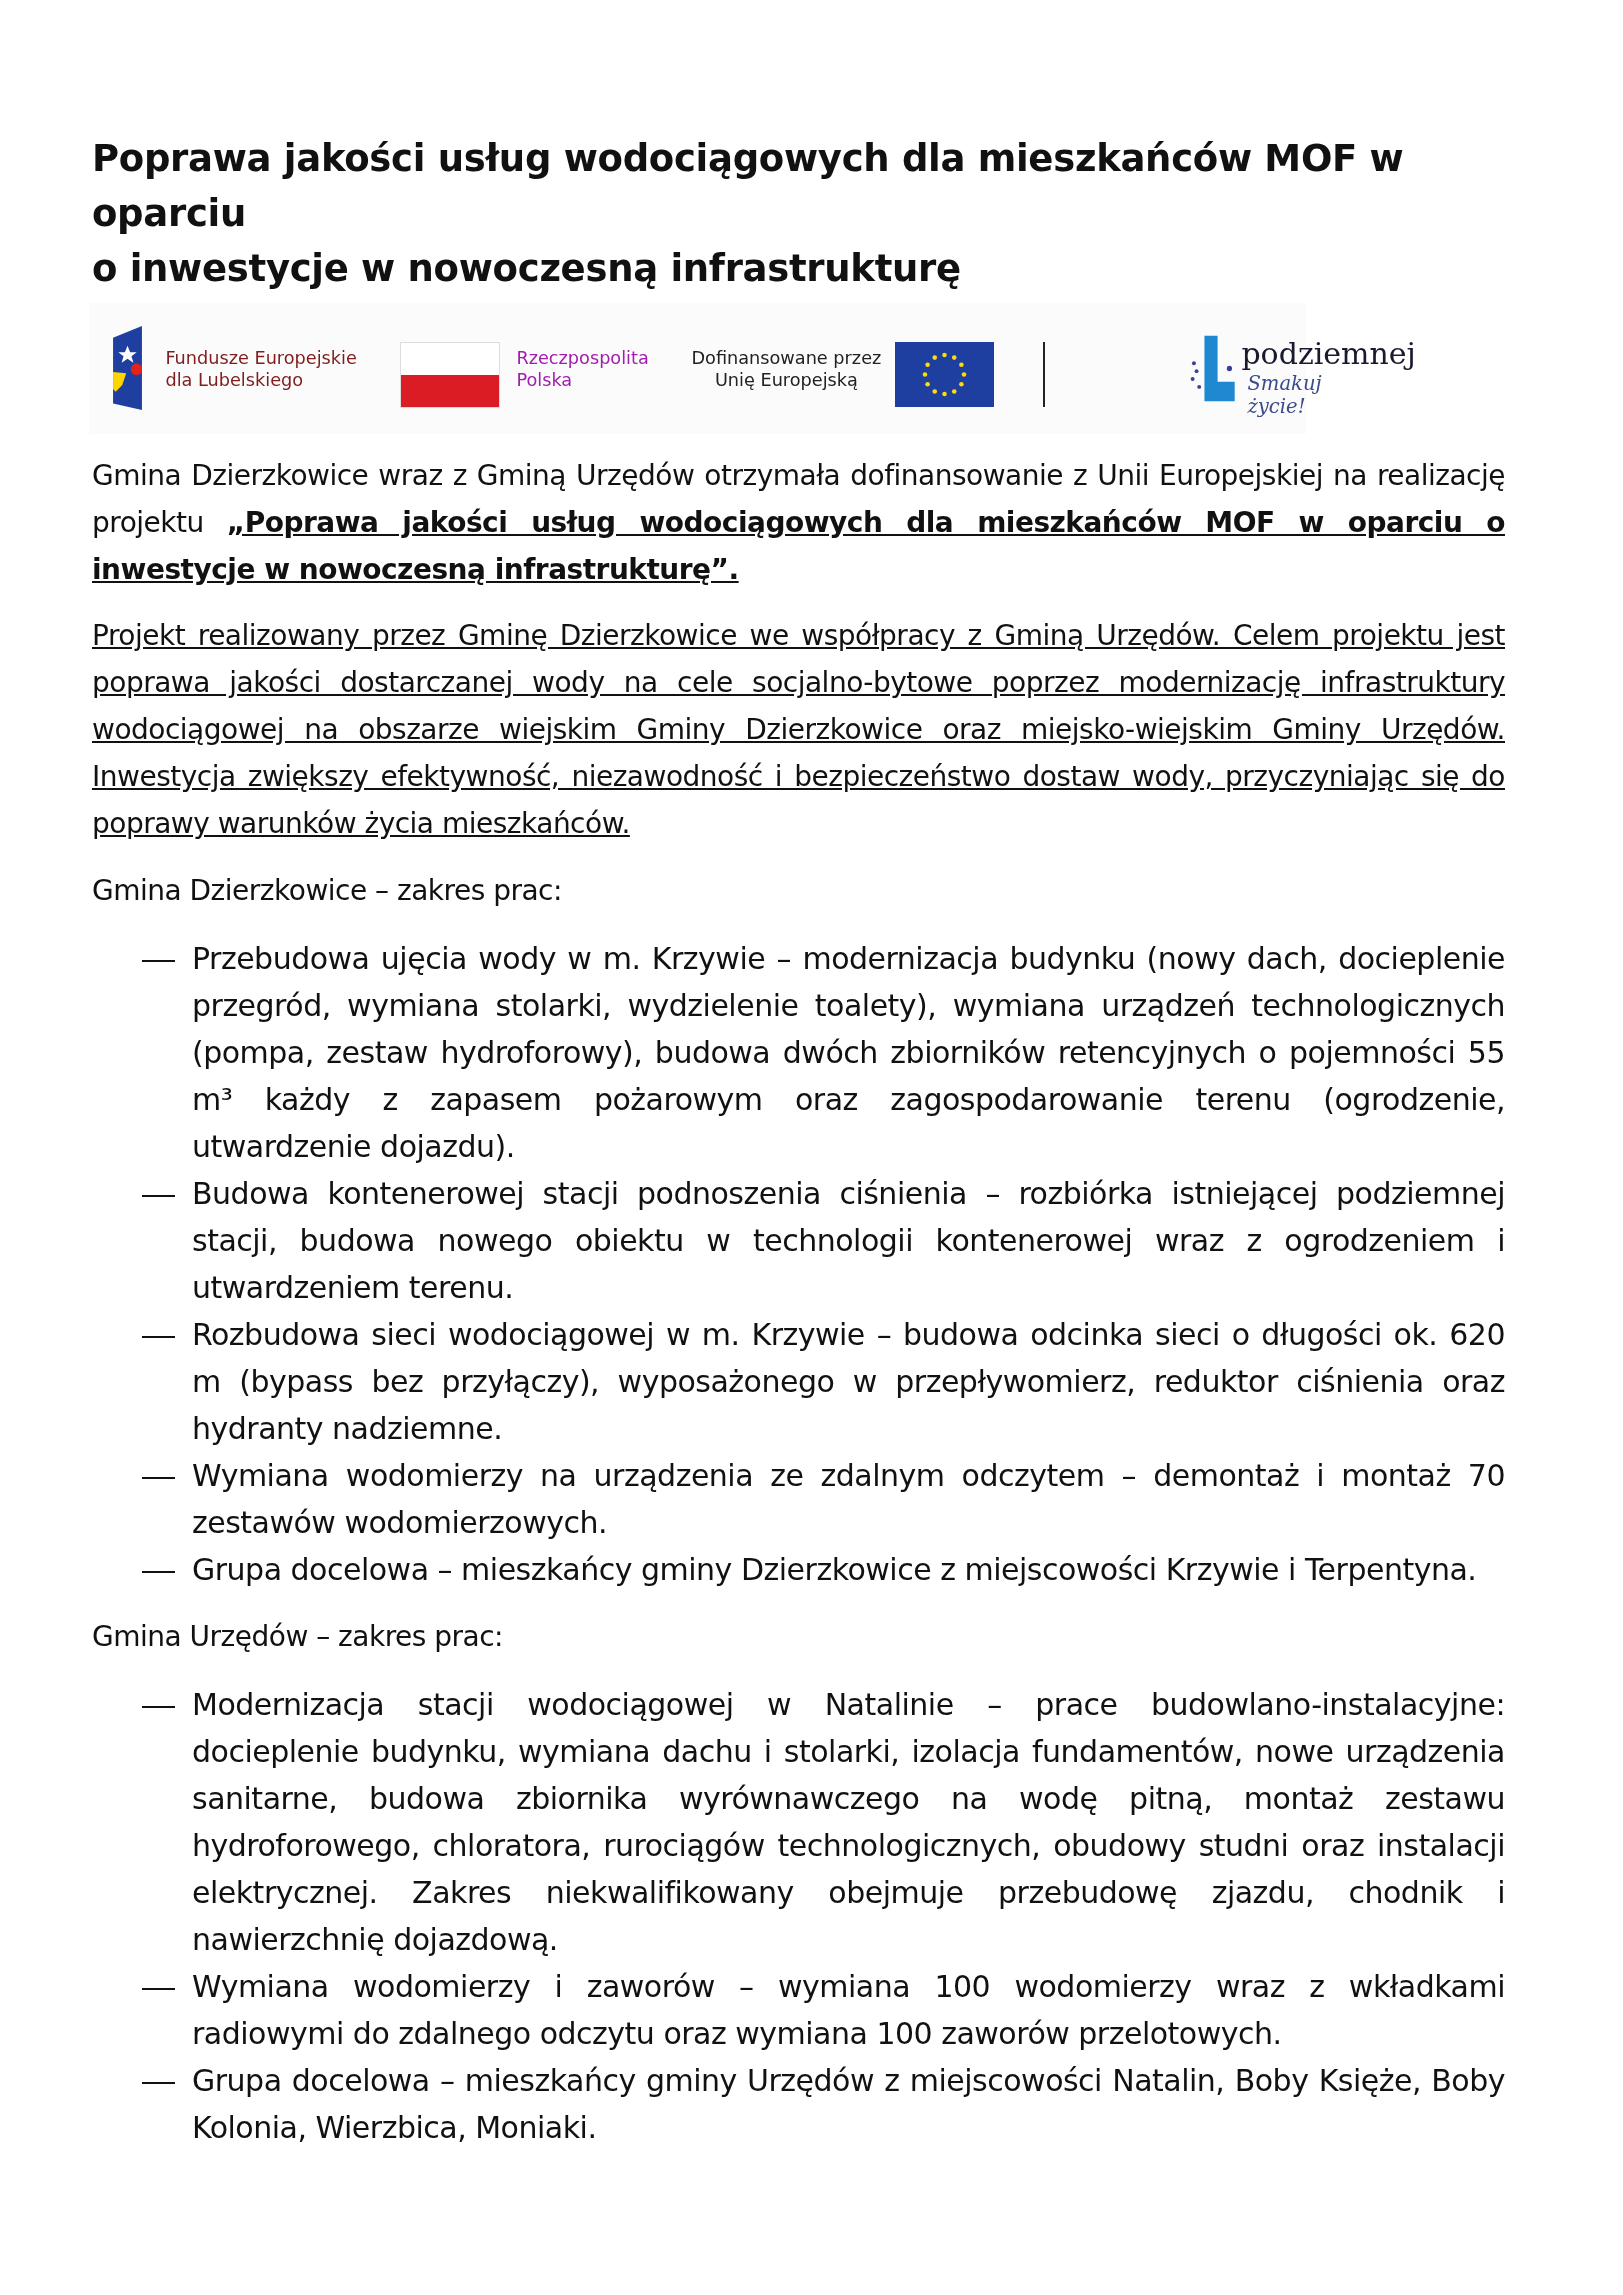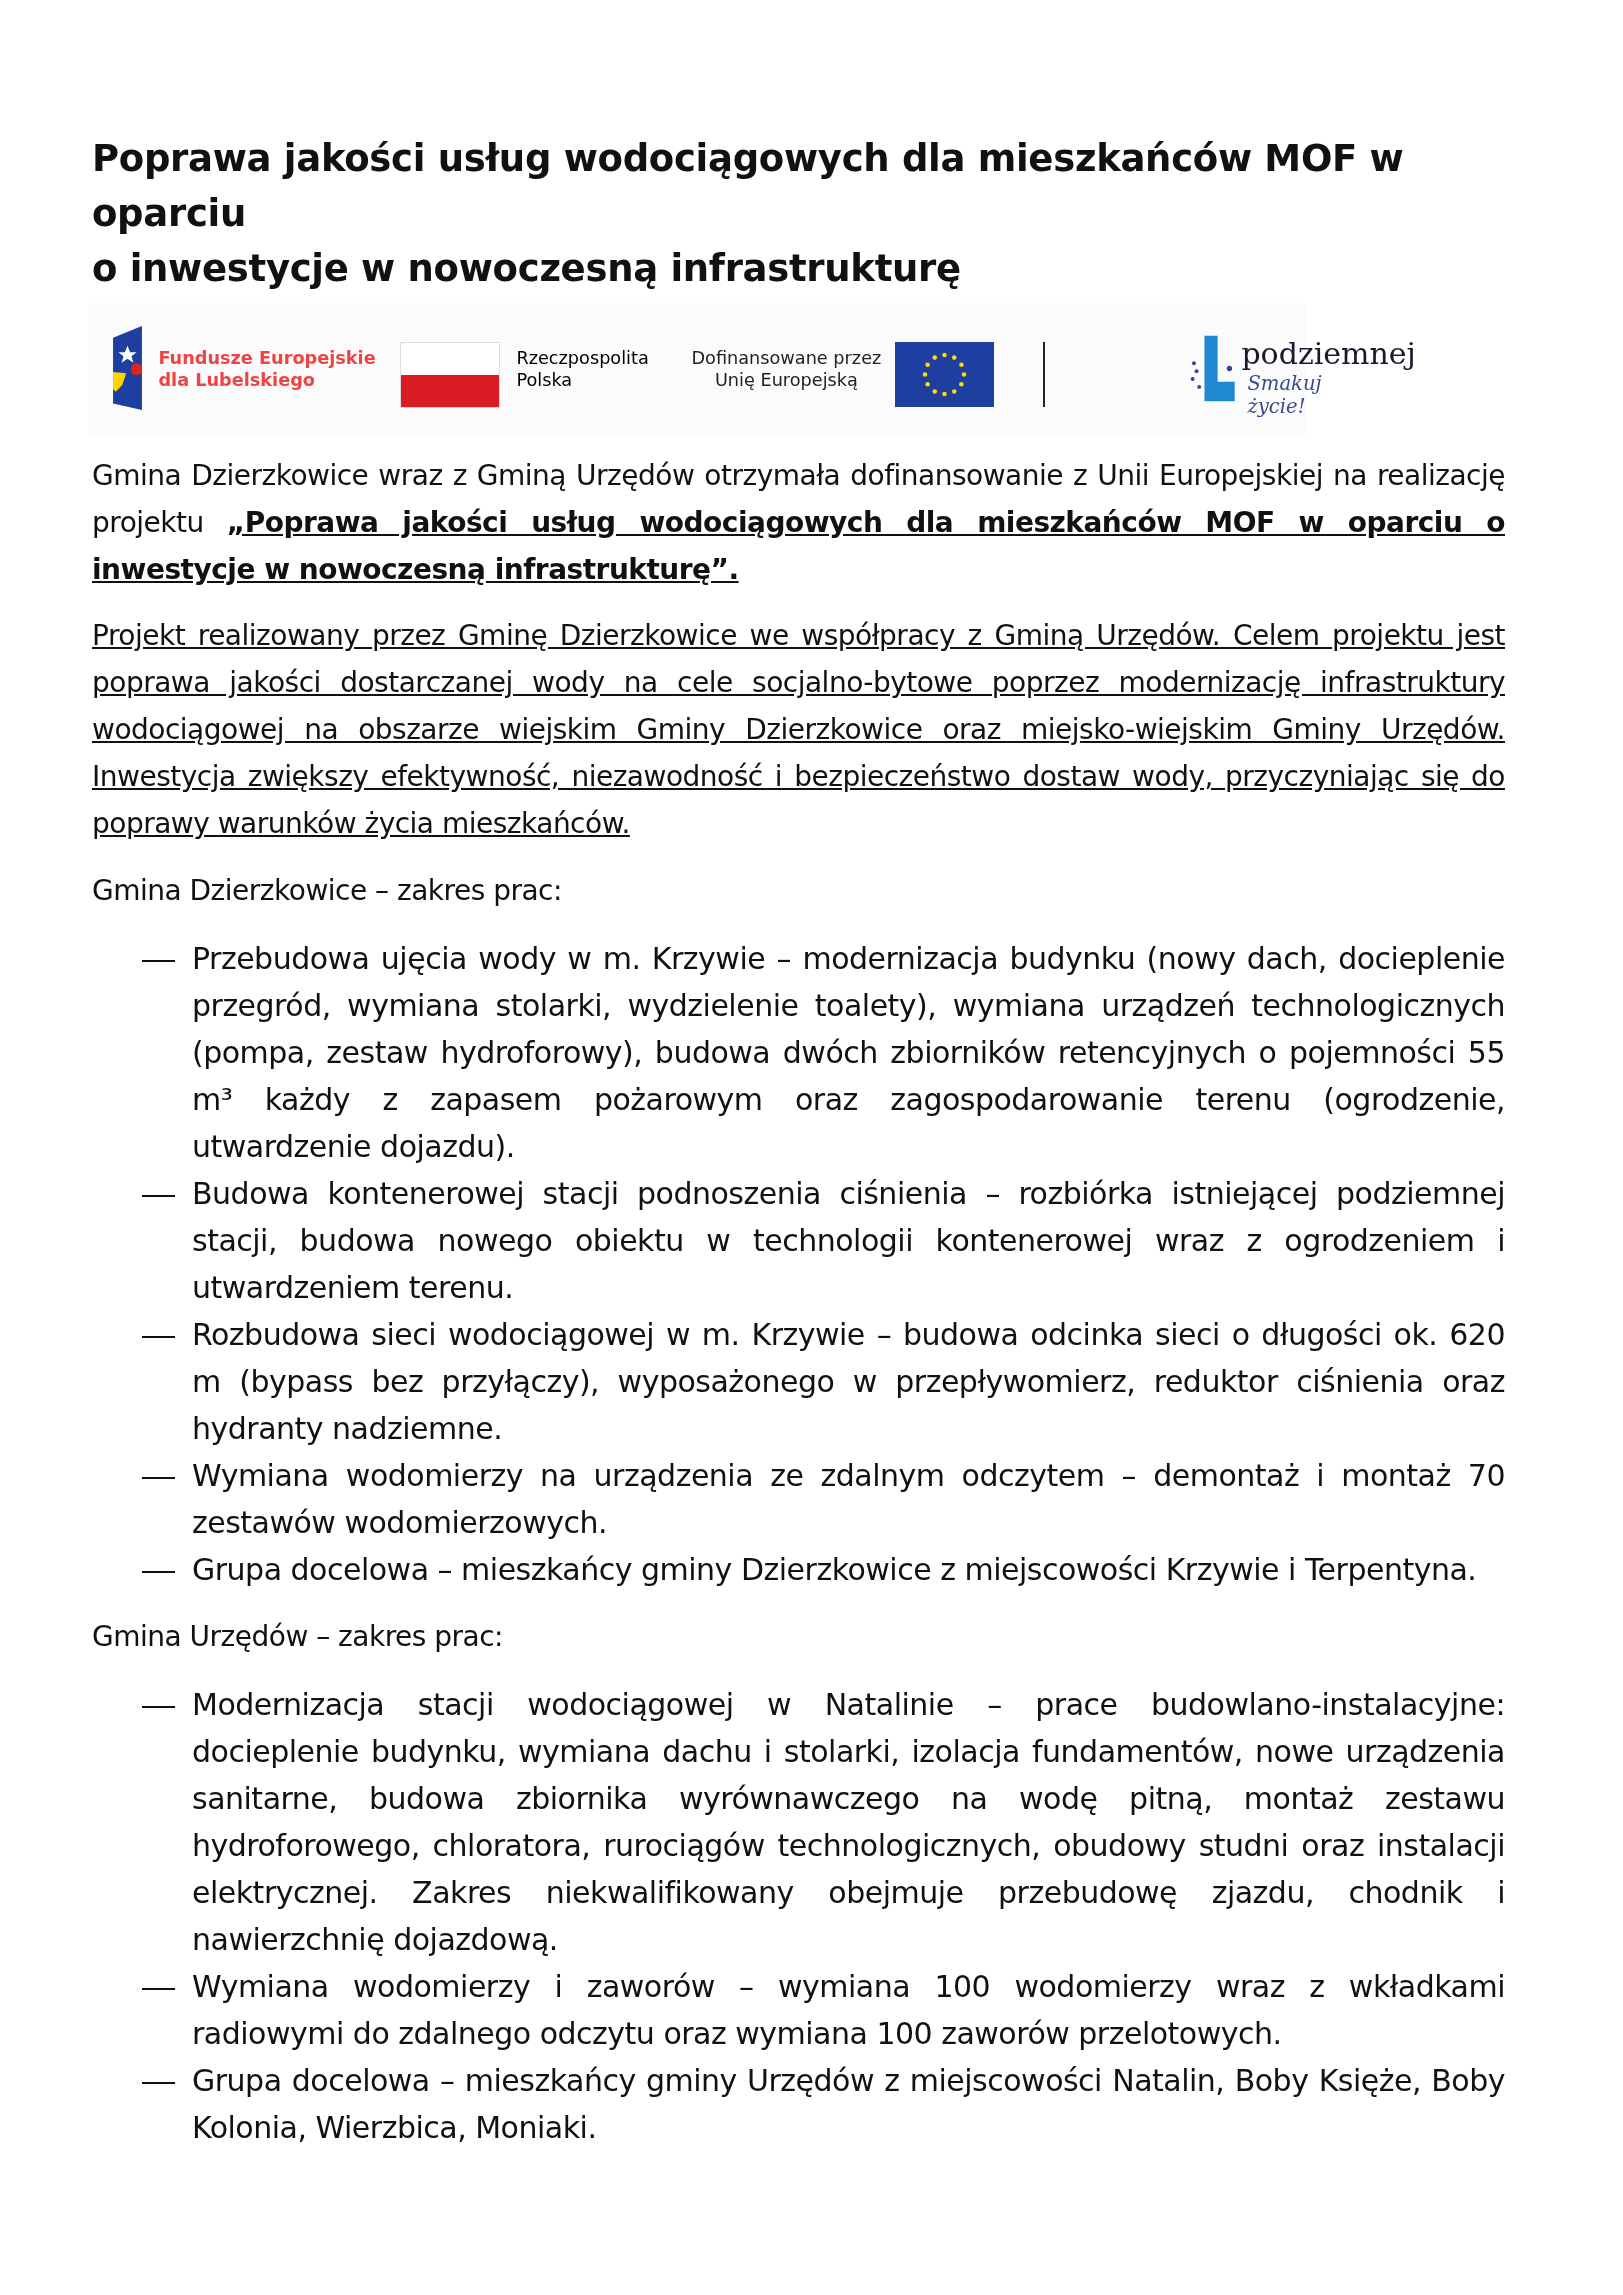--- a/index.html
+++ b/index.html
@@ -3,25 +3,25 @@
 <meta charset="utf-8">
 <style>
   html, body { margin: 0; padding: 0; background: #ffffff; }
   body { width: 1623px; height: 2295px; position: relative; overflow: hidden;
          font-family: "Liberation Sans", "DejaVu Sans", sans-serif; color: #111; }
   .page { position: absolute; left: 92px; top: 131px; width: 1413px; }
   .title { font-family: "DejaVu Sans", sans-serif; font-weight: bold; font-size: 37px; line-height: 55px; margin: 0; letter-spacing: -0.3px; }
   .logos { position: relative; height: 131px; margin-top: 6.5px; margin-left: -2.6px; width: 1217px; background: #fbfbfb; }
   .logo { position: absolute; }
   .fe-mark { left: 23.6px; top: 23.6px; width: 29px; height: 84px; }
-  .fe-text { left: 69px; top: 44px; font-family: "DejaVu Sans", sans-serif; font-size: 17.7px; line-height: 22px; color: #ef4444; font-weight: bold; }
+  .fe-text { left: 76px; top: 44px; font-family: "DejaVu Sans", sans-serif; font-size: 17.7px; line-height: 22px; color: #7f1d1d; }
   .flag-pl { left: 311px; top: 39px; width: 98px; height: 64px; border: 0.7px solid #ddd; }
   .flag-pl .w { height: 50%; background: #fff; }
   .flag-pl .r { height: 50%; background: #dc1c24; }
-  .pl-text { left: 427px; top: 44px; font-family: "DejaVu Sans", sans-serif; font-size: 17.7px; line-height: 22px; color: #000000; }
+  .pl-text { left: 427px; top: 44px; font-family: "DejaVu Sans", sans-serif; font-size: 17.7px; line-height: 22px; color: #a21caf; }
   .eu-text { left: 602px; top: 44px; font-family: "DejaVu Sans", sans-serif; font-size: 17.7px; line-height: 22px; text-align: center; width: 190px; color: #222; }
   .eu-flag { left: 806px; top: 39px; width: 99px; height: 65px; background: #1f3fa0; }
   .sep { left: 954px; top: 39px; width: 2px; height: 65px; background: #222; }
   .lub-mark { left: 1101px; top: 26px; width: 46px; height: 79px; }
   .lub-text { left: 1152px; top: 33px; font-family: "DejaVu Serif", serif; font-size: 30px; color: #1a1a2e; }
   .lub-sub { left: 1158px; top: 69px; font-family: "DejaVu Serif", serif; font-style: italic; font-size: 19.6px; color: #3a4a8a; }
   p, li { font-size: 30px; line-height: 47px; text-align: justify; margin: 0; }
   .body-text { font-family: "DejaVu Sans", sans-serif; font-size: 28px; letter-spacing: -0.5px; }
   .intro { margin-top: 18.3px; }
   .para2 { margin-top: 19.6px; text-decoration: underline; }

